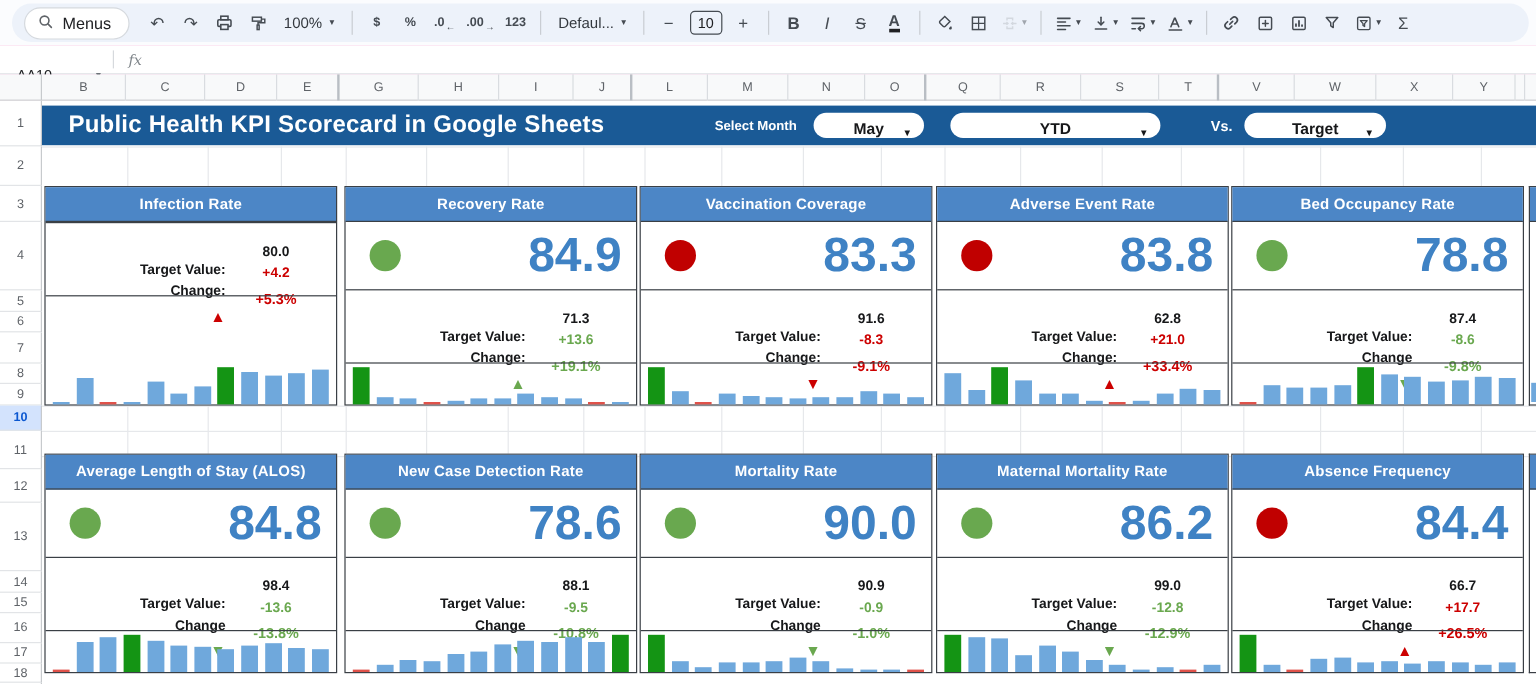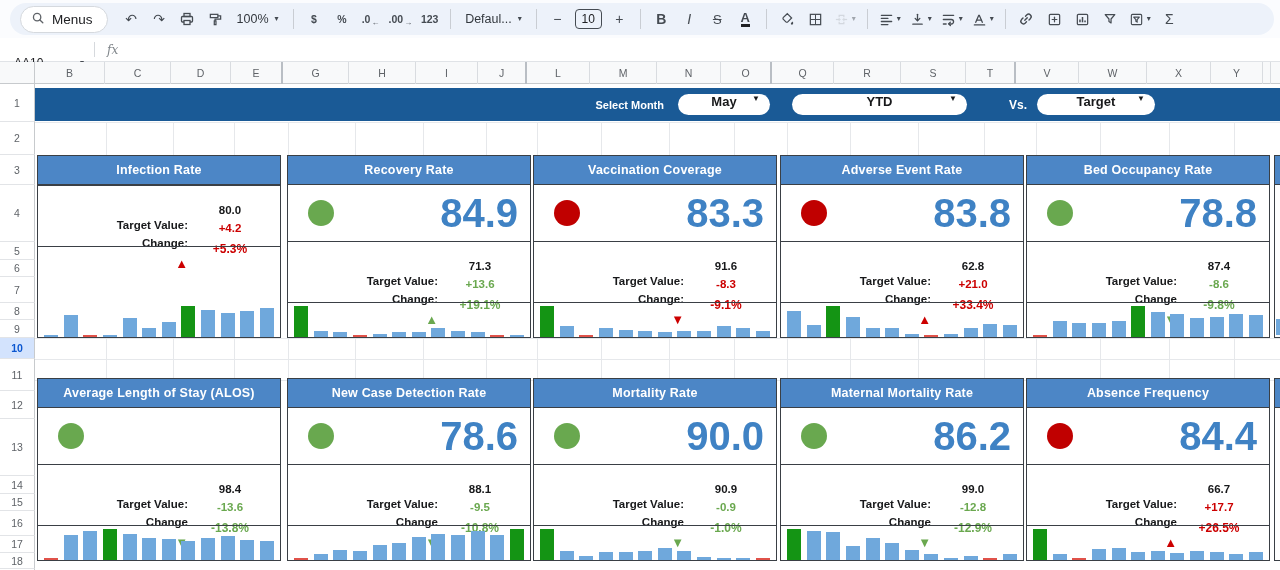--- a/index.html
+++ b/index.html
@@ -58,21 +58,21 @@
   .grid { position:absolute; left:35px; top:22px; width:1245px; height:486px; background:#fff; overflow:hidden; }
   .vline { position:absolute; width:1px; background:#e6e8eb; }
   .hline { position:absolute; left:0; right:0; height:1px; background:#e6e8eb; }
 
   
   .banner { position:absolute; left:0; top:4px; height:33px; right:0; background:var(--banner_blue);
     display:flex; align-items:center; z-index:3; padding-right:125px; }
   .banner-title { color:#fff; font-weight:bold; font-size:20px; margin-left:22px; letter-spacing:.2px; }
   .sm-label { color:#fff; font-weight:bold; font-size:11px; margin-left:auto; }
   .vs-label { color:#fff; font-weight:bold; font-size:12px; }
-  .pill { background:#fff; border-radius:11px; height:21px; display:flex; align-items:flex-start;
+  .pill { background:#fff; border-radius:11px; height:21px; display:flex; align-items:flex-end;
     font-size:13px; font-weight:bold; color:#17181a; position:relative; justify-content:center; }
   .pill .pcaret { position:absolute; right:10px; font-size:8px; color:#17181a; }
   .pill-month { width:92px; margin-left:14px; }
   .pill-period { width:175px; margin-left:22px; }
   .pill-compare { width:118px; margin-left:10px; }
   .vs-label { margin-left:42px; }
 
   
   .card { position:absolute; width:244px; height:183px; background:#fff;
     border:1.5px solid #3a3f45; z-index:2; display:flex; flex-direction:column; }
@@ -339,20 +339,21 @@
         <div class="row-h" style="height: 18px;">14</div>
         <div class="row-h" style="height: 17px;">15</div>
         <div class="row-h" style="height: 25px;">16</div>
         <div class="row-h" style="height: 17px; text-align: right;">17</div>
         <div class="row-h" style="height: 16px;">18</div>
         <div class="row-h" style="height: 12px;">19</div>
       </div>
 
     <div class="grid" id="grid">
       <div class="banner">
+        <span class="banner-title">Public Health KPI Scorecard in Google Sheets</span>
         <span class="sm-label">Select Month</span>
         <div class="pill pill-month">
           <span>May</span>
           <span class="pcaret">▼</span>
         </div>
         <div class="pill pill-period">
           <span>YTD</span>
           <span class="pcaret">▼</span>
         </div>
         <span class="vs-label">Vs.</span>
@@ -591,20 +592,21 @@
             <div class="bar blue" style="height: 23px;"></div>
             <div class="bar blue" style="height: 22px;"></div>
           </div>
   </div>
         <div class="card" style="left: 2px; top: 294px;">
     <div class="card-head">
       <span class="card-title">Average Length of Stay (ALOS)</span>
     </div>
     <div class="card-valrow">
       <span class="dot green"></span>
+      <span class="big-value">84.8</span>
     </div>
     <div class="card-details">
       <div class="drow">
         <span class="dlabel t-label">Target Value:</span>
         <span class="dval t-val">98.4</span>
       </div>
       <div class="drow">
         <span class="dlabel c-label">Change</span>
         <span class="dval c-val txt-green">-13.6</span>
       </div>

